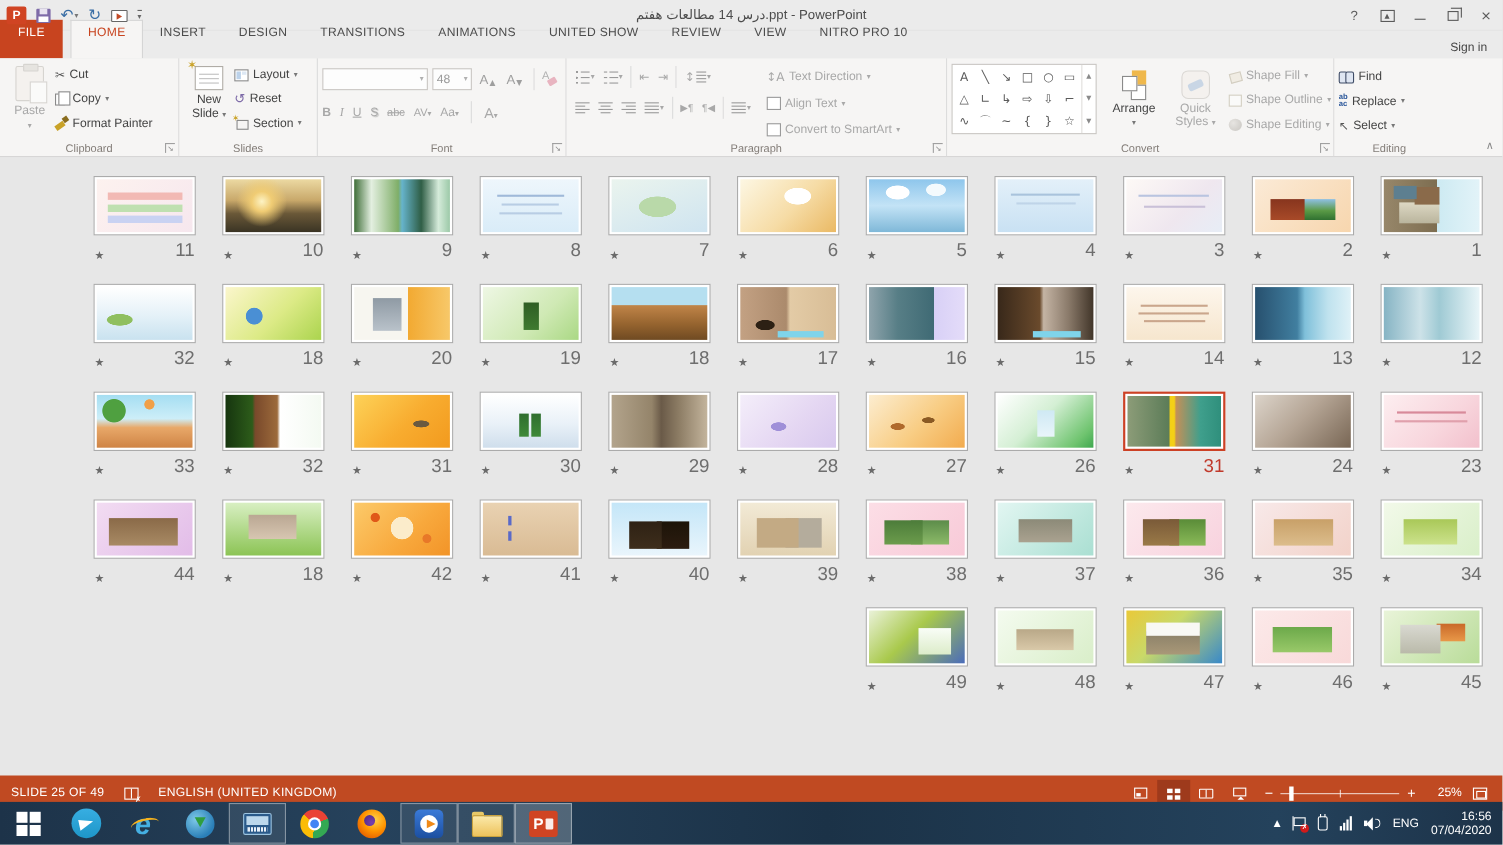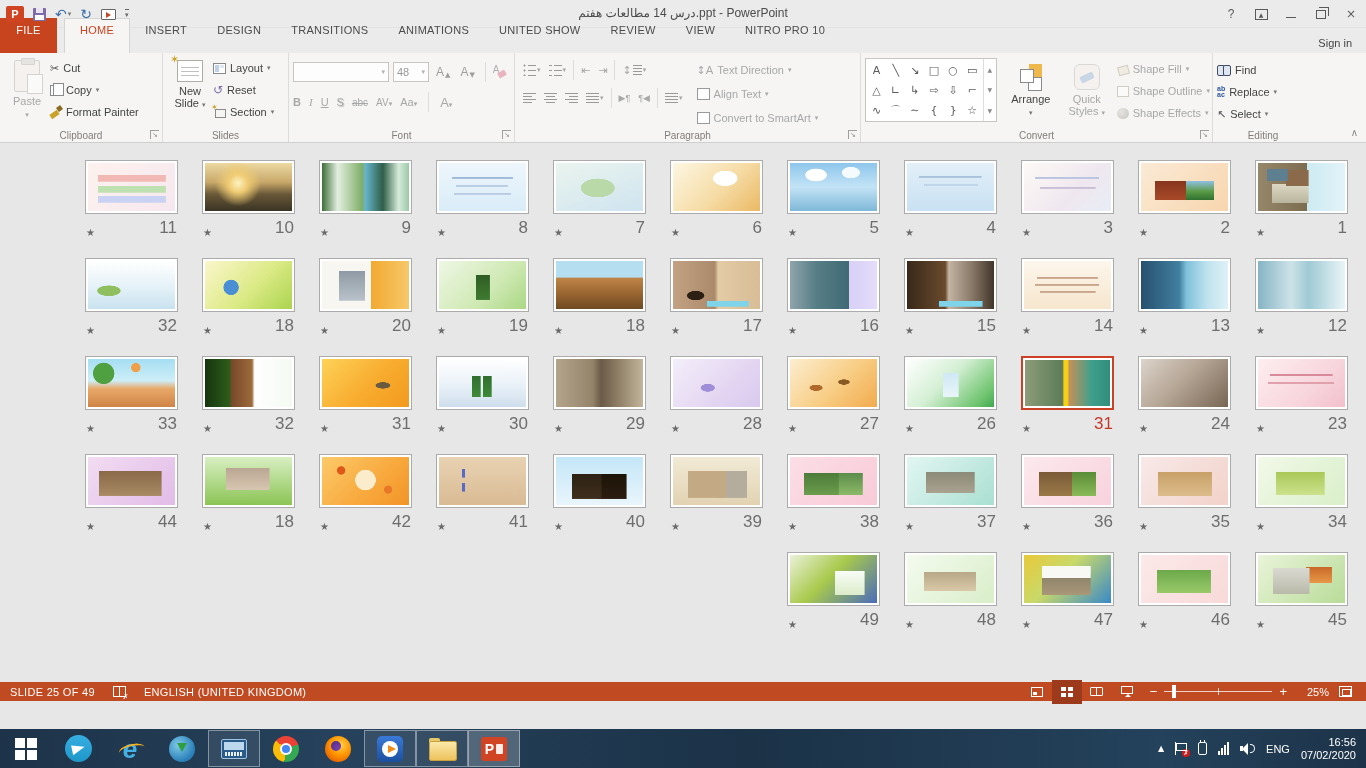--- a/index.html
+++ b/index.html
@@ -144,21 +144,21 @@
   .slide-cell{position:absolute;width:93px;height:80px}
   .thumb{width:93px;height:54px;background:#fff;border:1px solid #ababab;padding:2px}
   .slide-cell.selected .thumb{border:2px solid #CC4125}
   .timg{width:100%;height:100%}
   .cap{display:flex;justify-content:space-between;align-items:flex-end;margin-top:4px;padding:0 1px}
   .star{font-family:"DejaVu Sans",sans-serif;font-size:10px;color:#6a6a6a}
   .num{font-size:17px;color:#6e6e6e}
   .slide-cell.selected .num{color:#C0392B}
 
   
-  .statusbar{position:absolute;top:682px;left:0;right:0;height:19px;background:#C04A22;color:#fff;display:flex;align-items:center;font-size:11px}
+  .statusbar{position:absolute;top:705px;left:0;right:0;height:32px;background:#C04A22;color:#fff;display:flex;align-items:center;font-size:11px}
   .sb-left{display:flex;align-items:center;gap:18px;margin-left:10px;letter-spacing:.3px}
   .sb-right{margin-left:auto;display:flex;align-items:center;margin-right:6px}
   .ico-spell{width:13px;height:11px;border:1px solid #fff;position:relative;background:transparent}
   .ico-spell:before{content:"";position:absolute;left:5px;top:0;width:1px;height:9px;background:#fff}
   .ico-spell:after{content:"✗";position:absolute;right:-4px;bottom:-5px;font-size:7px;color:#fff;font-family:"DejaVu Sans",sans-serif}
   .vbtn{width:30px;height:24px;display:flex;align-items:center;justify-content:center}
   .vbtn.active{background:#9E3A1C}
   .ico-vnormal{width:12px;height:10px;border:1px solid #fff;position:relative}
   .ico-vnormal:after{content:"";position:absolute;left:1px;bottom:1px;width:4px;height:3px;background:#fff}
   .ico-vsorter{width:5px;height:4px;background:#fff;box-shadow:7px 0 0 #fff,0 6px 0 #fff,7px 6px 0 #fff;margin:-5px 7px 0 0}
@@ -468,21 +468,21 @@
             <span>Shape Fill</span>
             <span class="dd">▾</span>
           </div>
         <div class="sbtn">
             <span class="ico-outline dim"></span>
             <span>Shape Outline</span>
             <span class="dd">▾</span>
           </div>
         <div class="sbtn">
             <span class="ico-effects dim"></span>
-            <span>Shape Effects</span>
+            <span>Shape Editing</span>
             <span class="dd">▾</span>
           </div>
       </div>
     </div>
     <div class="glabel">Convert</div>
     <span class="launcher">↘</span>
   </div>
 
   <div class="rgroup" style="width:100px;border-right:none">
     <div class="scol" style="padding-top:5px">
@@ -1031,15 +1031,15 @@
     <span class="ico-bars">
         <span style="height:4px"></span>
         <span style="height:7px"></span>
         <span style="height:10px"></span>
         <span style="height:13px"></span>
       </span>
     <span class="ico-spk">
         <span class="spk-arc"></span>
       </span>
     <span>ENG</span>
-    <span class="clock"><span>16:56</span><br><span>07/02/2020</span></span>
+    <span class="clock"><span>16:56</span><br><span>07/04/2020</span></span>
   </span>
 </div>
 
 </body></html>

